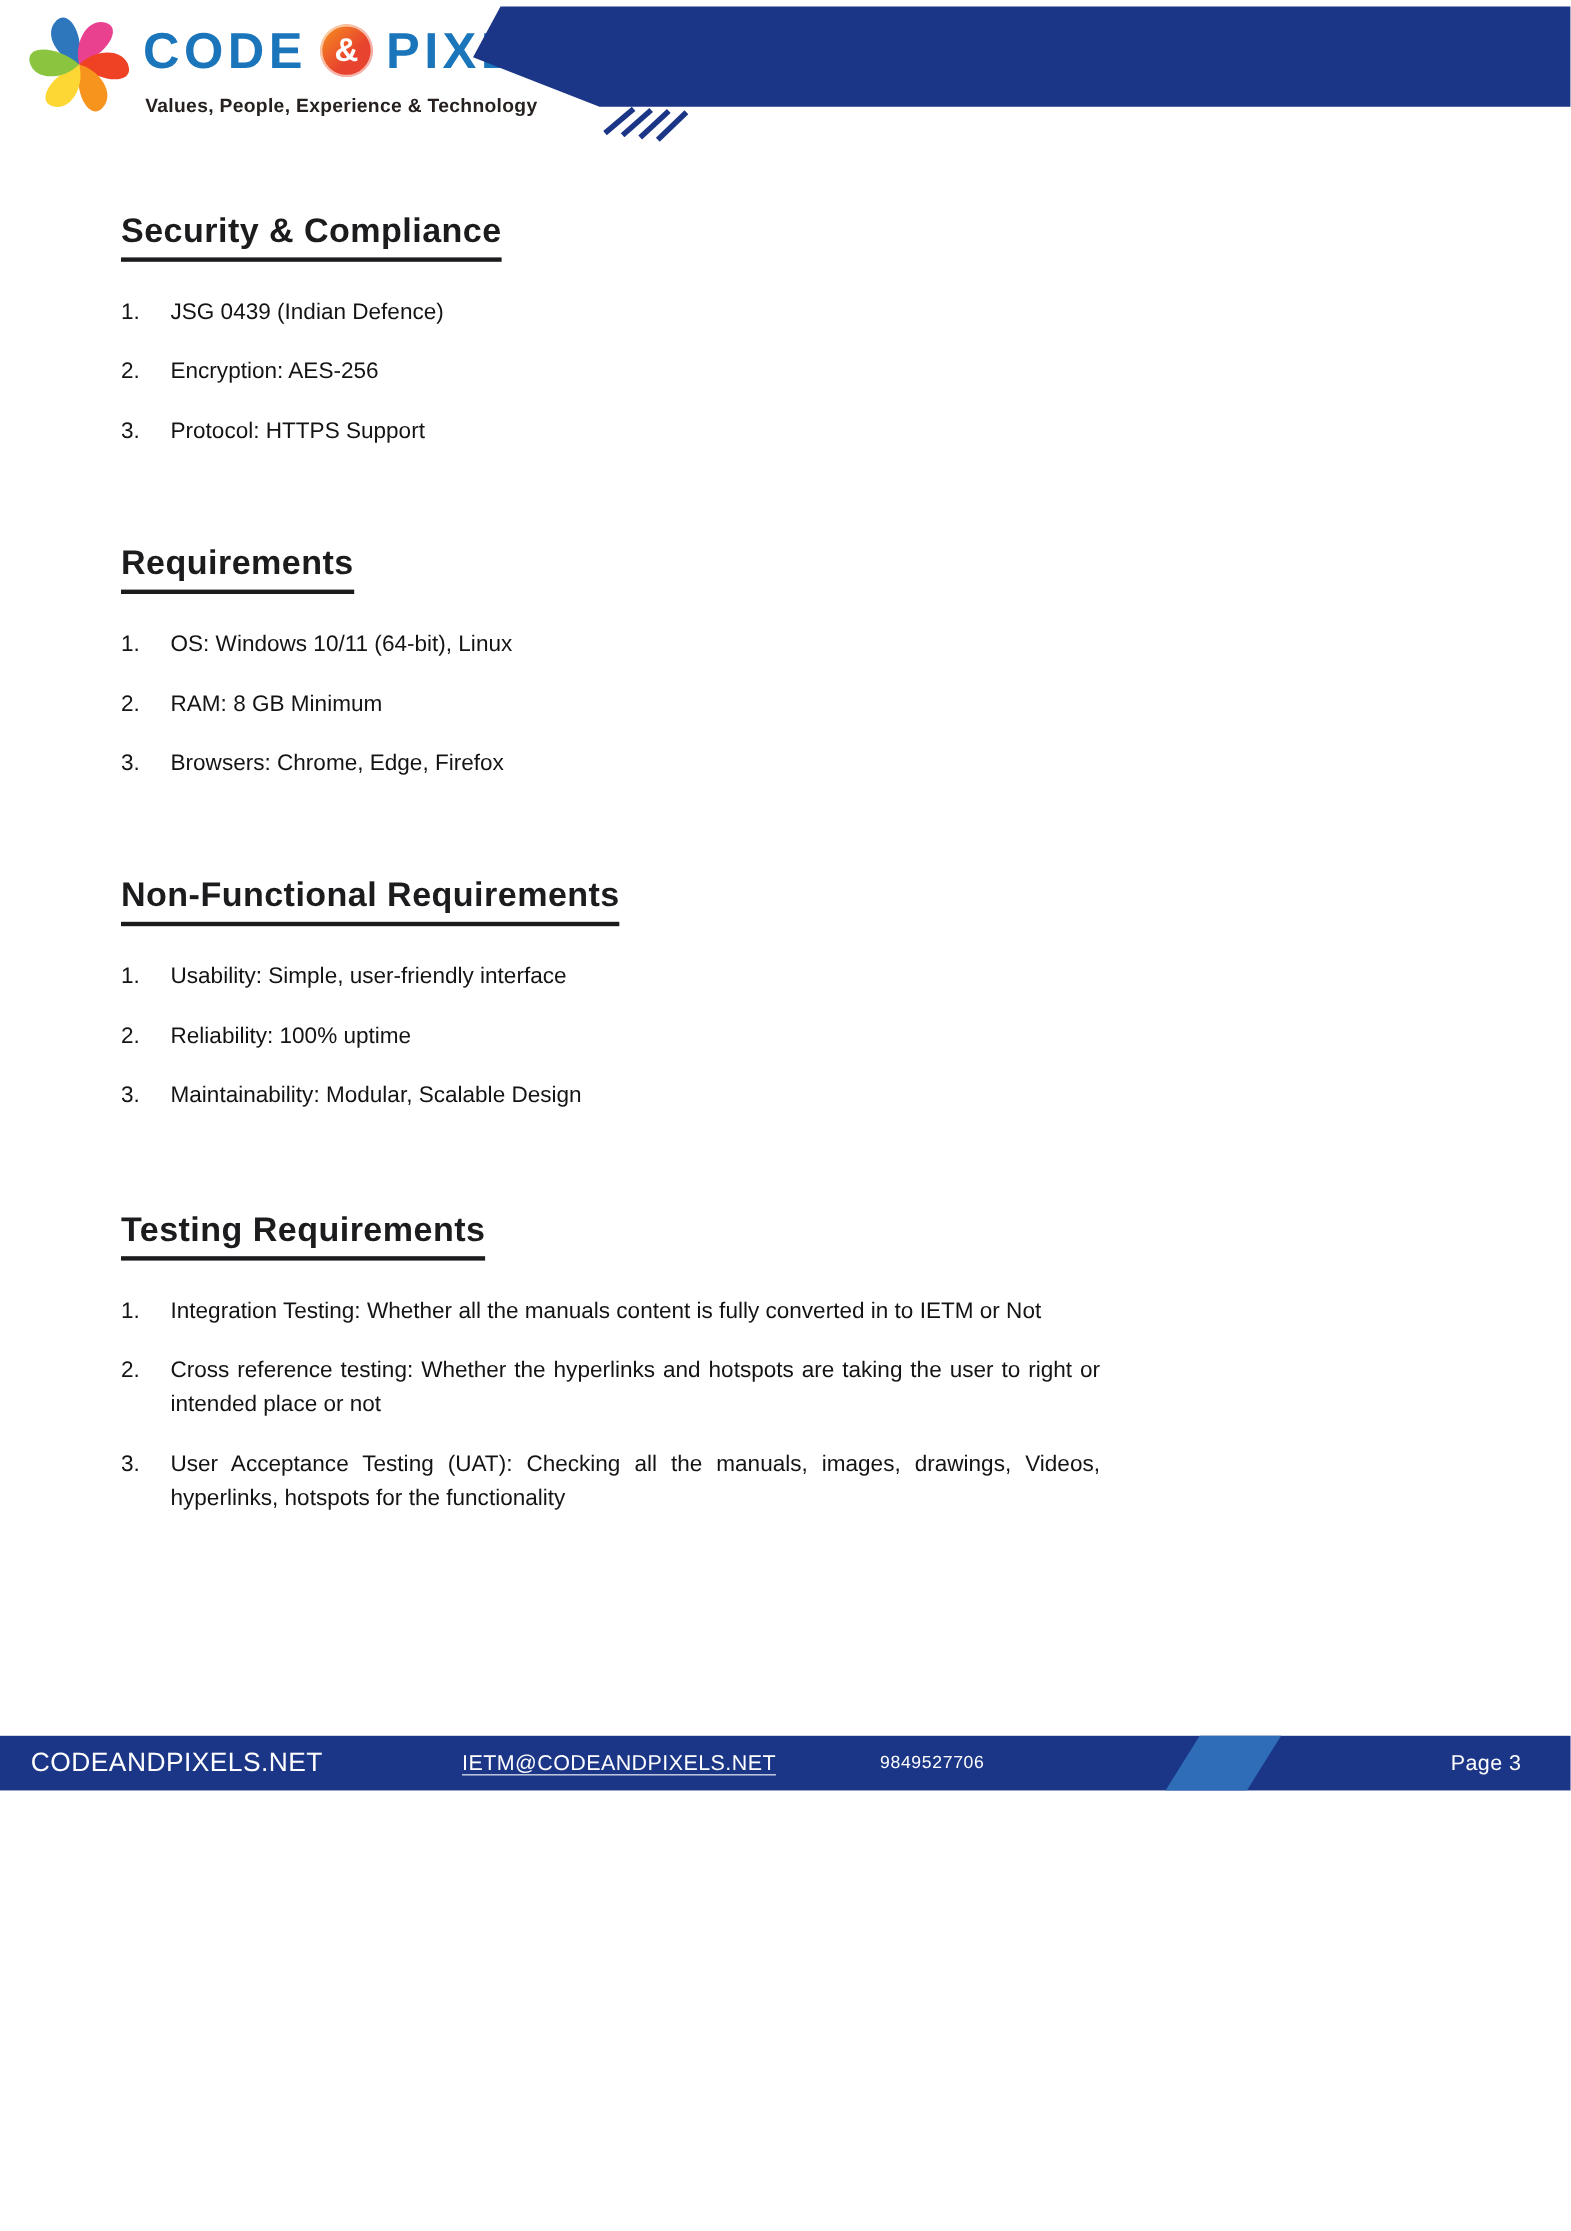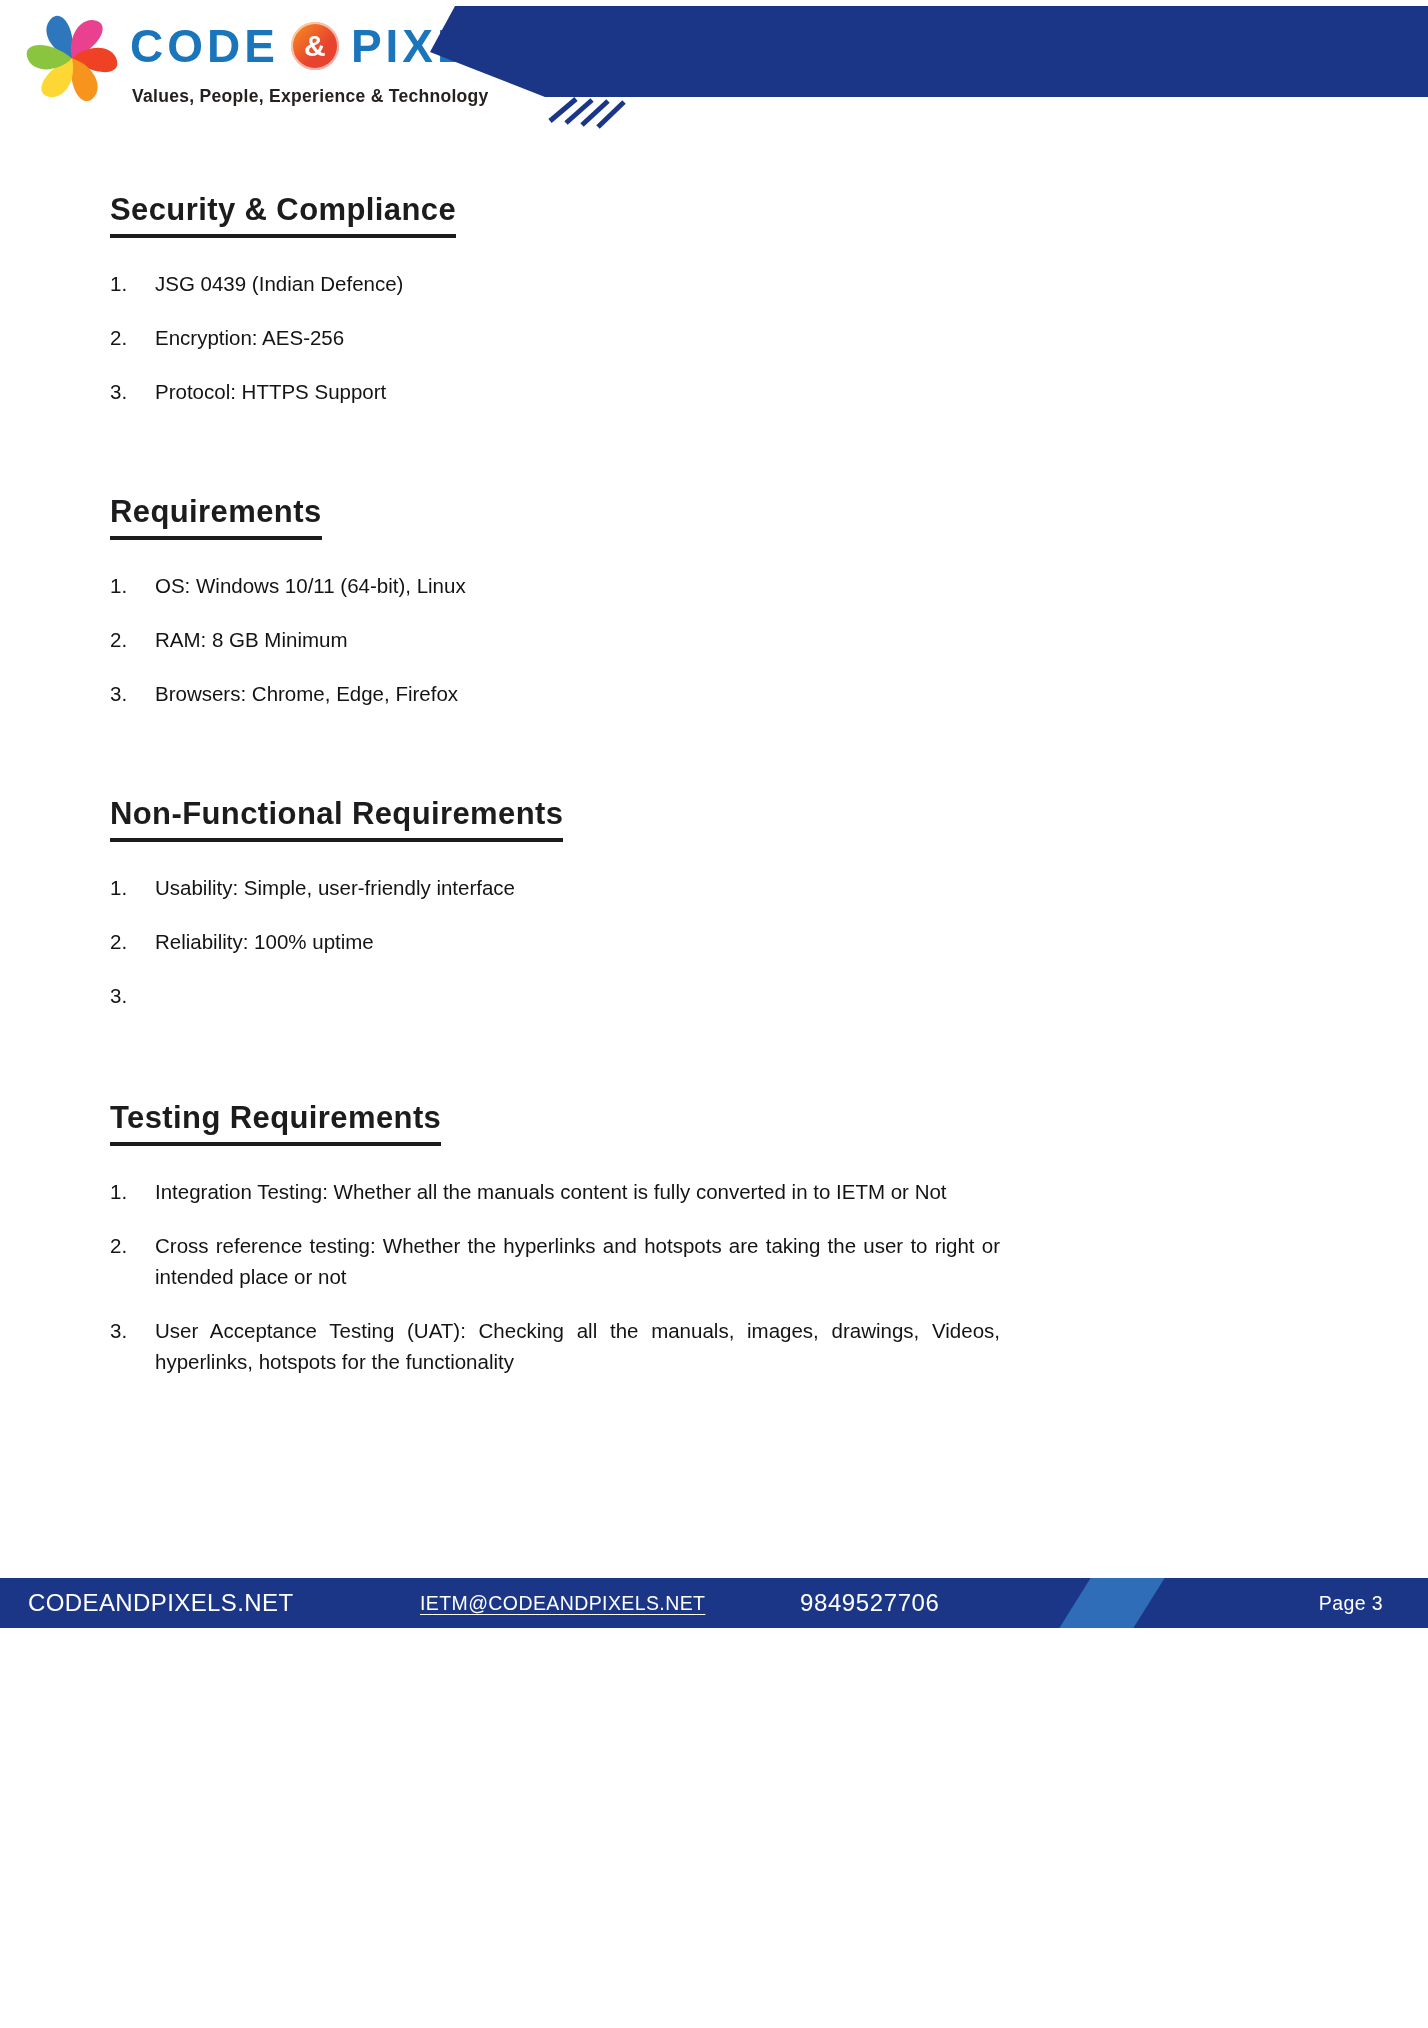--- a/index.html
+++ b/index.html
@@ -71,21 +71,21 @@
   .footer{
     position:absolute;bottom:0;left:0;width:100%;height:50px;
     background:var(--navy,#1b3687);color:#ffffff;
   }
   .footer span,.footer a{position:absolute;top:0;line-height:50px;white-space:nowrap;}
   .f-site{left:28px;font-size:24px;letter-spacing:.4px;}
   .f-email{
     left:420px;font-size:19.5px;letter-spacing:.4px;color:#ffffff;
     text-decoration:underline;text-underline-offset:4px;cursor:pointer;
   }
-  .f-phone{left:800px;font-size:24px;letter-spacing:.6px;}
+  .f-phone{left:800px;font-size:16px;letter-spacing:.6px;}
   .f-accent{
     position:absolute;left:1075px;top:0;width:74px;height:50px;
     background:var(--footer_accent,#2f6db8);
     transform:skewX(-32deg);
   }
   .f-page{right:45px;font-size:19.5px;letter-spacing:.4px;}
 </style>
 </head>
 <body>
 
@@ -165,20 +165,21 @@
       <div class="item">
         <span class="num">1.</span>
         <span class="txt">Usability: Simple, user-friendly interface</span>
       </div>
       <div class="item">
         <span class="num">2.</span>
         <span class="txt">Reliability: 100% uptime</span>
       </div>
       <div class="item">
         <span class="num">3.</span>
+        <span class="txt">Maintainability: Modular, Scalable Design</span>
       </div>
     </div>
   </div>
 
   <div class="section sec-4">
     <div class="sec-title">Testing Requirements</div>
     <div class="items">
       <div class="item">
         <span class="num">1.</span>
         <span class="txt">Integration Testing: Whether all the manuals content is fully converted in to IETM or Not</span>

